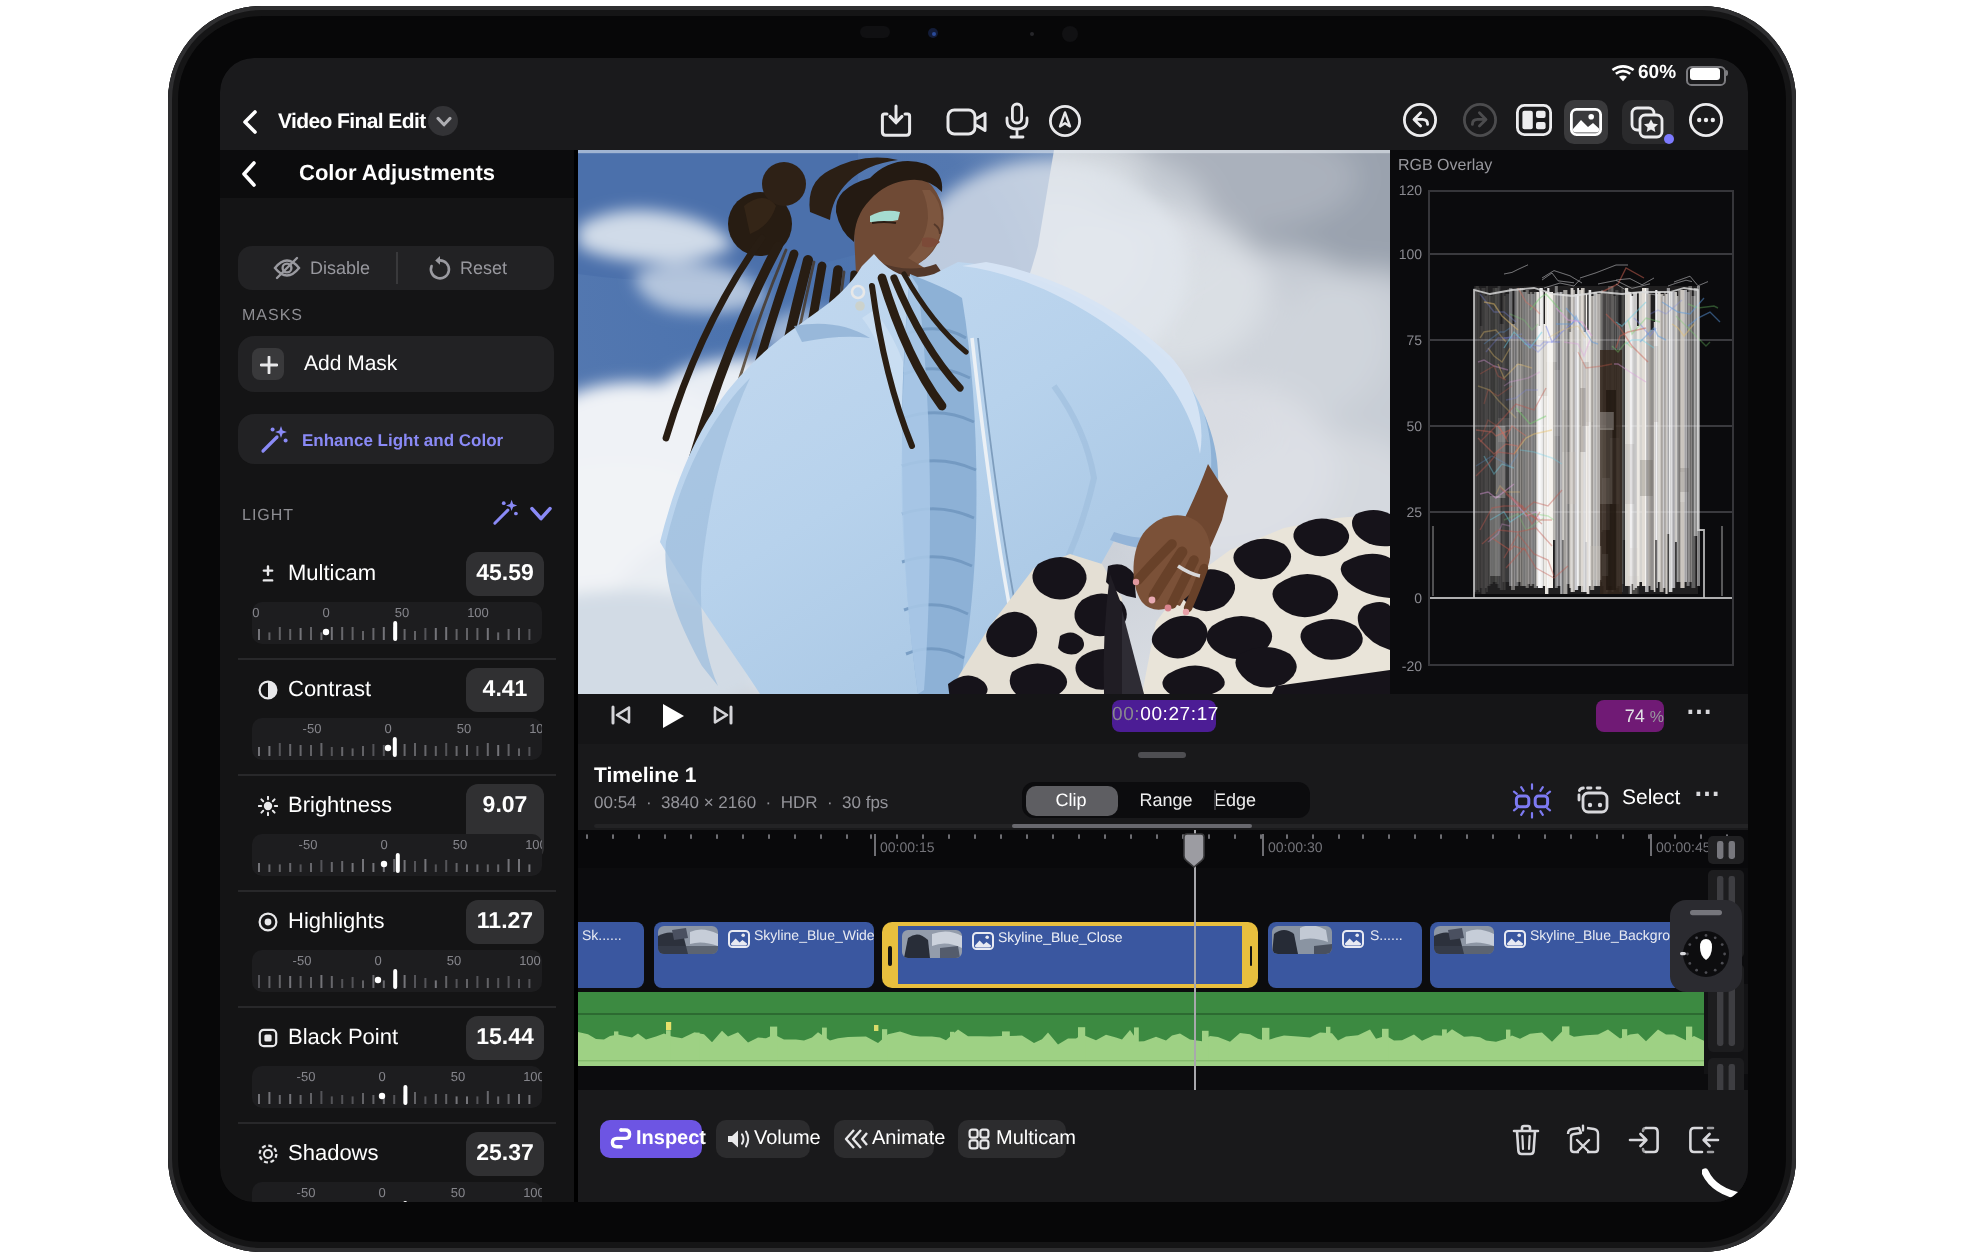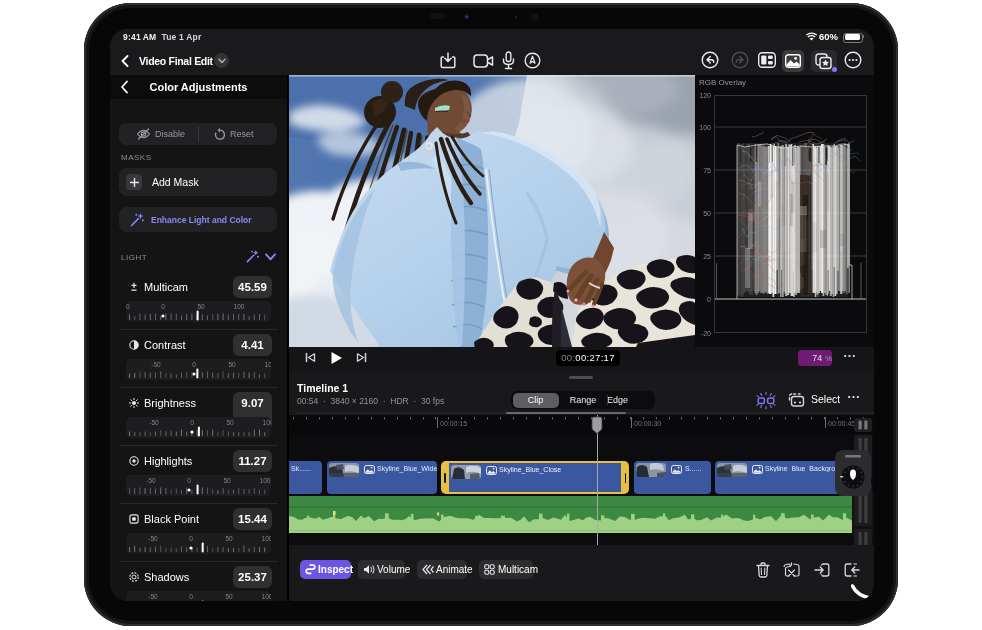--- a/index.html
+++ b/index.html
@@ -15,21 +15,20 @@
 <div class="device"></div>
 <div class="abs" style="left:430px;top:13px;width:15px;height:6px;border-radius:3px;background:#101012;"></div>
 <div class="abs" style="left:464px;top:14px;width:5px;height:5px;border-radius:50%;background:#131c38;"></div>
 <div class="abs" style="left:465.5px;top:15.5px;width:2px;height:2px;border-radius:50%;background:#2a4a9a;"></div>
 <div class="abs" style="left:515px;top:16px;width:2px;height:2px;border-radius:50%;background:#26262a;"></div>
 <div class="abs" style="left:531px;top:13px;width:8px;height:8px;border-radius:50%;background:#111113;"></div>
 <div class="screen">
 
   <div class="abs" style="left:0;top:0;width:764px;height:46px;background:#1a1a1c;"></div>
 
-  <div class="abs" style="left:13px;top:3px;width:300px;height:12px;font-size:8.5px;font-weight:700;color:#f2f2f2;letter-spacing:.2px;">9:41 AM&nbsp;&nbsp;<span style="color:#d8d8dc;">Tue 1 Apr</span></div>
   <div class="abs" style="left:709px;top:2px;font-size:9.5px;font-weight:700;color:#fff;">60%</div>
   <svg class="ic" style="left:695px;top:3px;" width="13" height="10" viewBox="0 0 13 10">
       <path d="M6.5 8.6 L4.5 6.4 Q6.5 5.1 8.5 6.4 Z" fill="#fff"></path>
       <path d="M2.9 4.9 Q6.5 2.3 10.1 4.9" stroke="#fff" stroke-width="1.3" fill="none"></path>
       <path d="M1.2 3.0 Q6.5 -0.7 11.8 3.0" stroke="#fff" stroke-width="1.3" fill="none"></path>
     </svg>
   <div class="abs" style="left:733px;top:3.5px;width:17.5px;height:8.5px;border:1px solid #7c7c80;border-radius:2.8px;"></div>
   <div class="abs" style="left:735px;top:5px;width:14.5px;height:5.5px;background:#fff;border-radius:1.5px;"></div>
   <div class="abs" style="left:752.5px;top:6.3px;width:1.5px;height:3.2px;background:#7c7c80;border-radius:0 2px 2px 0;"></div>
 
@@ -835,21 +834,21 @@
         <path d="M1.5 1.5 V9.5" stroke="#d4d4d8" stroke-width="1.5" stroke-linecap="round"></path>
         <path d="M9.5 1.8 L3.5 5.5 L9.5 9.2 Z" stroke="#d4d4d8" stroke-width="1.3" fill="none" stroke-linejoin="round"></path>
       </svg>
       <svg class="ic" style="left:41px;top:4px;" width="13" height="14" viewBox="0 0 13 14">
         <path d="M1.5 1 L12 7 L1.5 13 Z" fill="#fff"></path>
       </svg>
       <svg class="ic" style="left:67px;top:5px;" width="11" height="11" viewBox="0 0 11 11">
         <path d="M9.5 1.5 V9.5" stroke="#d4d4d8" stroke-width="1.5" stroke-linecap="round"></path>
         <path d="M1.5 1.8 L7.5 5.5 L1.5 9.2 Z" stroke="#d4d4d8" stroke-width="1.3" fill="none" stroke-linejoin="round"></path>
       </svg>
-      <div class="abs" style="left:267px;top:3px;width:64px;height:16px;background:#000000;border-radius:4px;font-size:9.5px;line-height:16px;text-align:center;color:#fff;letter-spacing:.3px;"><span style="color:#88888e;">00:</span>00:27:17</div>
+      <div class="abs" style="left:267px;top:3px;width:52px;height:16px;background:#4c1d95;border-radius:4px;font-size:9.5px;line-height:16px;text-align:center;color:#fff;letter-spacing:.3px;"><span style="color:#88888e;">00:</span>00:27:17</div>
       <div class="abs" style="left:509px;top:3px;width:34px;height:16px;background:#701a75;border-radius:4px;font-size:9px;line-height:16px;text-align:right;color:#e2e2e6;">74 <span style="color:#98989e;font-size:8px;">%</span></div>
       <div class="abs" style="left:554px;top:1px;width:20px;height:20px;font-size:13px;font-weight:700;color:#d8d8dc;letter-spacing:.5px;">⋯</div>
     </div>
 
   <div class="abs" style="left:179px;top:343px;width:585px;height:229px;background:#19191b;" id="timeline">
       <div class="abs" style="left:280px;top:4px;width:24px;height:3px;border-radius:2px;background:#4e4e52;"></div>
       <div class="abs" style="left:8px;top:10px;font-size:10.5px;font-weight:700;color:#fff;">Timeline 1</div>
       <div class="abs" style="left:8px;top:24px;font-size:8.5px;color:#94949a;">00:54 &nbsp;·&nbsp; 3840 × 2160 &nbsp;·&nbsp; HDR &nbsp;·&nbsp; 30 fps</div>
       <div class="abs" style="left:222px;top:19px;width:144px;height:18px;background:#0c0c0e;border-radius:6px;"></div>
       <div class="abs" style="left:223.5px;top:20.5px;width:46px;height:15px;background:#5e5e62;border-radius:5px;"></div>

